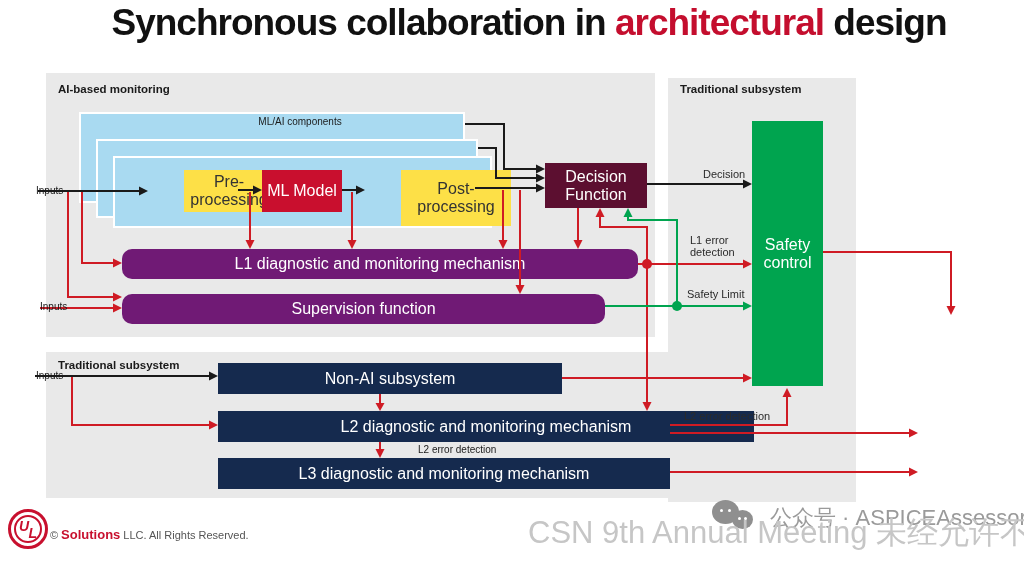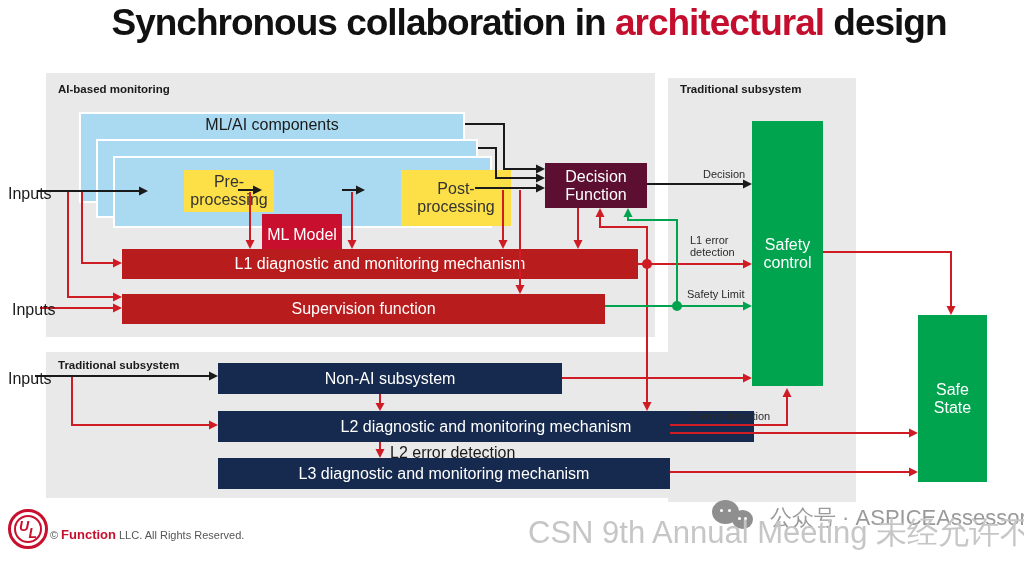--- a/index.html
+++ b/index.html
@@ -10,25 +10,25 @@
          letter-spacing:-1px;color:#111;padding-left:17px;}
   .title .hl{color:#c40e2e;}
   .panel{background:#e9e9e9;}
   .panel-label{font-size:11.5px;font-weight:bold;color:#1a1a1a;}
   .bluebox{background:#a9daf1;border:2px solid #ffffff;box-sizing:border-box;}
   .box{display:flex;align-items:center;justify-content:center;text-align:center;
        box-sizing:border-box;font-size:16px;}
   .beige{background:#fde047;color:#333;margin-left:36px;}
   .redbox{background:#c90f2e;color:#fff;}
   .maroon{background:#5c0f30;color:#fff;}
-  .steel{background:#b91c1c;color:#fff;}
+  .steel{background:#701a75;color:#fff;border-radius:10px;}
   .navy{background:#152a4e;color:#fff;}
   .green{background:#00a44f;color:#fff;}
   .lbl{font-size:11px;color:#2b2b2b;}
-  .lbl-dark{font-size:16px;color:#1a1a1a;}
+  .lbl-dark{font-size:10px;color:#1a1a1a;margin-left:28px;}
   svg.wires{left:0;top:0;pointer-events:none;}
   .footer-row{left:50px;top:527px;font-size:11px;color:#555;display:flex;align-items:baseline;gap:3px;}
   .brand{color:#c8102e;font-weight:bold;font-size:13px;}
   .ul-ring{left:8px;top:509px;width:40px;height:40px;border:3px solid #c8102e;border-radius:50%;
            box-sizing:border-box;display:flex;align-items:center;justify-content:center;}
   .ul-ring-inner{width:28px;height:28px;border:2px solid #c8102e;border-radius:50%;box-sizing:border-box;
            position:relative;}
   .ul-u{position:absolute;left:3px;top:1px;color:#c8102e;font-weight:bold;font-size:14px;font-style:italic;}
   .ul-l{position:absolute;right:3px;bottom:0px;color:#c8102e;font-weight:bold;font-size:14px;font-style:italic;}
   .wm-wechat{left:770px;top:503px;font-size:22px;color:#9a9a9a;white-space:nowrap;}
@@ -54,34 +54,33 @@
   <div class="abs panel-label" style="left:58px;top:83px;">AI-based monitoring</div>
   <div class="abs panel-label" style="left:680px;top:83px;">Traditional subsystem</div>
   <div class="abs panel-label" style="left:58px;top:359px;">Traditional subsystem</div>
 
   <div class="abs bluebox" style="left:79px;top:112px;width:386px;height:91px;"></div>
   <div class="abs bluebox" style="left:96px;top:139px;width:382px;height:79px;"></div>
   <div class="abs bluebox" style="left:113px;top:156px;width:379px;height:72px;"></div>
   <div class="abs lbl-dark" style="left:79px;top:116px;width:386px;text-align:center;">ML/AI components</div>
 
   <div class="abs box beige" style="left:148px;top:170px;width:90px;height:42px;">Pre-processing</div>
-  <div class="abs box redbox" style="left:262px;top:170px;width:80px;height:42px;margin-top:44px;">ML Model</div>
+  <div class="abs box redbox" style="left:262px;top:170px;width:80px;height:42px;">ML Model</div>
   <div class="abs box beige" style="left:365px;top:170px;width:110px;height:56px;">Post-processing</div>
 
   <div class="abs box maroon" style="left:545px;top:163px;width:102px;height:45px;padding:0 18px;">Decision Function</div>
 
   <div class="abs box steel" style="left:122px;top:249px;width:516px;height:30px;">L1 diagnostic and monitoring mechanism</div>
   <div class="abs box steel" style="left:122px;top:294px;width:483px;height:30px;">Supervision function</div>
 
   <div class="abs box navy" style="left:218px;top:363px;width:344px;height:31px;">Non-AI subsystem</div>
   <div class="abs box navy" style="left:218px;top:411px;width:536px;height:31px;">L2 diagnostic and monitoring mechanism</div>
   <div class="abs box navy" style="left:218px;top:458px;width:452px;height:31px;">L3 diagnostic and monitoring mechanism</div>
 
   <div class="abs box green" style="left:752px;top:121px;width:71px;height:265px;padding:0 10px;">Safety control</div>
-  <div class="abs box green" style="left:918px;top:315px;width:69px;height:167px;padding:0 14px;">Safe State</div>
 
   <svg class="abs wires" width="1024" height="562" viewBox="0 0 1024 562">
     <g stroke="#1a1a1a" stroke-width="2" fill="none">
       <path d="M38,191 H140"></path>
       <path d="M35,376 H210"></path>
       <path d="M238,190 H254"></path>
       <path d="M342,190 H357"></path>
       <path d="M465,124 H504 V169 H537"></path>
       <path d="M478,148 H496 V178 H537"></path>
       <path d="M475,188 H537"></path>
@@ -175,17 +174,17 @@
   <div class="abs wm-meeting">CSN 9th Annual Meeting 未经允许不得转载</div>
 
   <div class="abs ul-ring">
     <div class="ul-ring-inner">
       <span class="ul-u">U</span>
       <span class="ul-l">L</span>
     </div>
   </div>
   <div class="abs footer-row">
     <span>©</span>
-    <span class="brand">Function</span>
+    <span class="brand">Solutions</span>
     <span>LLC. All Rights Reserved.</span>
   </div>
 
 </div>
 
 </body></html>

